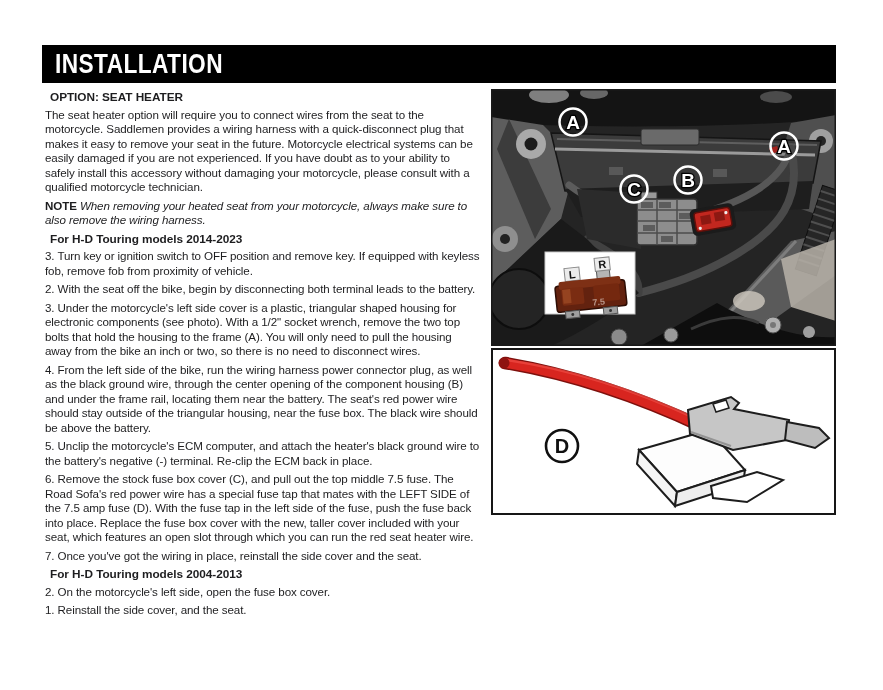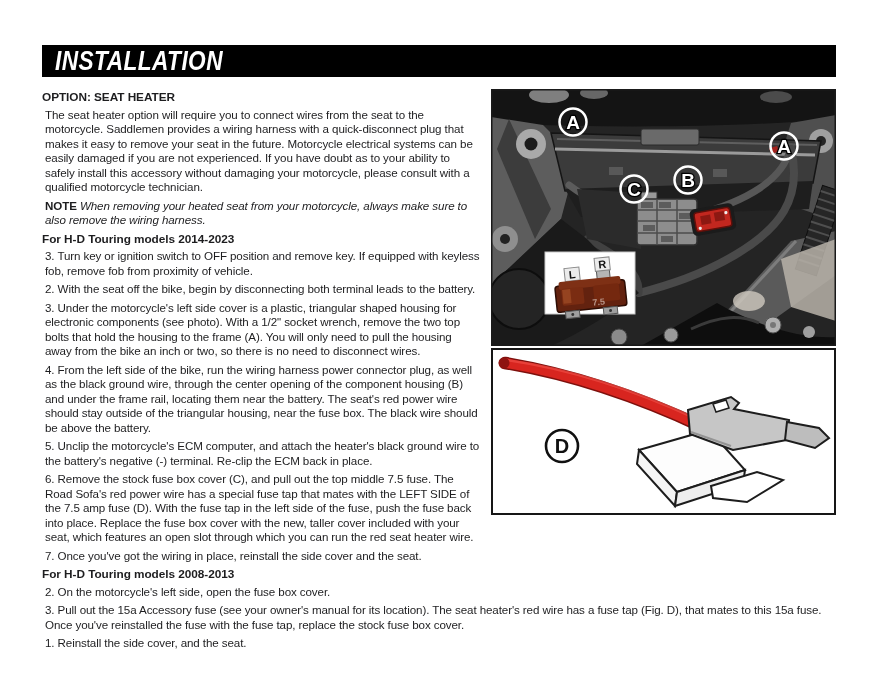--- a/index.html
+++ b/index.html
@@ -1,34 +1,34 @@
 <!DOCTYPE html>
 <html><head>
 <meta charset="utf-8">
 <style>
   html,body{margin:0;padding:0;background:#ffffff;}
   .page{
     position:relative;width:883px;height:690px;background:#ffffff;
     font-family:"Liberation Sans",sans-serif;color:#1d1d1f;overflow:hidden;
   }
   .header-bar{
-    position:absolute;left:42px;top:45px;width:794px;height:32px;
-    background:#000000;display:flex;align-items:center;font-style:italic;
+    position:absolute;left:42px;top:45px;width:794px;height:38px;
+    background:#000000;display:flex;align-items:center;
   }
   .header-title{
     color:#ffffff;font-weight:bold;font-size:27px;letter-spacing:0.5px;
     white-space:nowrap;margin-left:13px;display:inline-block;
     transform:scaleX(0.84);transform-origin:0 50%;
   }
   .content{
     position:absolute;left:42px;top:89px;width:794px;
     font-size:11.6px;line-height:14.5px;letter-spacing:-0.1px;text-align:left;
   }
   .content p{margin:0 0 4px 3px;}
-  .content p.hd{font-weight:bold;font-size:11.8px;margin:1px 0 3px 0;letter-spacing:-0.05px;}
+  .content p.hd{font-weight:bold;font-size:11.8px;margin:1px 0 3px 8px;letter-spacing:-0.05px;}
   .note i{}
   .note b{font-style:normal;font-weight:bold;}
   .figure-column{float:right;width:345px;margin:0 0 5px 11px;}
   .photo-fig{display:block;}
   .diagram-fig{display:block;margin-top:2px;}
   .co circle{fill:rgba(40,40,40,0.12);stroke:#ffffff;stroke-width:2.5;}
   .co text{
     font-family:"Liberation Sans",sans-serif;font-weight:bold;font-size:19px;
     fill:#ffffff;stroke:#000000;stroke-width:2.6;paint-order:stroke;
     text-anchor:middle;
@@ -202,19 +202,18 @@
 
     <p class="hd">For H-D Touring models 2014-2023</p>
     <p>3. Turn key or ignition switch to OFF position and remove key. If equipped with keyless fob, remove fob from proximity of vehicle.</p>
     <p>2. With the seat off the bike, begin by disconnecting both terminal leads to the battery.</p>
     <p>3. Under the motorcycle's left side cover is a plastic, triangular shaped housing for electronic components (see photo). With a 1/2" socket wrench, remove the two top bolts that hold the housing to the frame (A). You will only need to pull the housing away from the bike an inch or two, so there is no need to disconnect wires.</p>
     <p>4. From the left side of the bike, run the wiring harness power connector plug, as well as the black ground wire, through the center opening of the component housing (B) and under the frame rail, locating them near the battery. The seat's red power wire should stay outside of the triangular housing, near the fuse box. The black wire should be above the battery.</p>
     <p>5. Unclip the motorcycle's ECM computer, and attach the heater's black ground wire to the battery's negative (-) terminal. Re-clip the ECM back in place.</p>
     <p>6. Remove the stock fuse box cover (C), and pull out the top middle 7.5 fuse. The Road Sofa's red power wire has a special fuse tap that mates with the LEFT SIDE of the 7.5 amp fuse (D). With the fuse tap in the left side of the fuse, push the fuse back into place. Replace the fuse box cover with the new, taller cover included with your seat, which features an open slot through which you can run the red seat heater wire.</p>
     <p>7. Once you've got the wiring in place, reinstall the side cover and the seat.</p>
 
-    <p class="hd">For H-D Touring models 2008-2013</p>
+    <p class="hd">For H-D Touring models 2004-2013</p>
     <p>2. On the motorcycle's left side, open the fuse box cover.</p>
-    <p>3. Pull out the 15a Accessory fuse (see your owner's manual for its location). The seat heater's red wire has a fuse tap (Fig. D), that mates to this 15a fuse. Once you've reinstalled the fuse with the fuse tap, replace the stock fuse box cover.</p>
     <p>1. Reinstall the side cover, and the seat.</p>
 
   </div>
 </div>
 
 </body></html>

